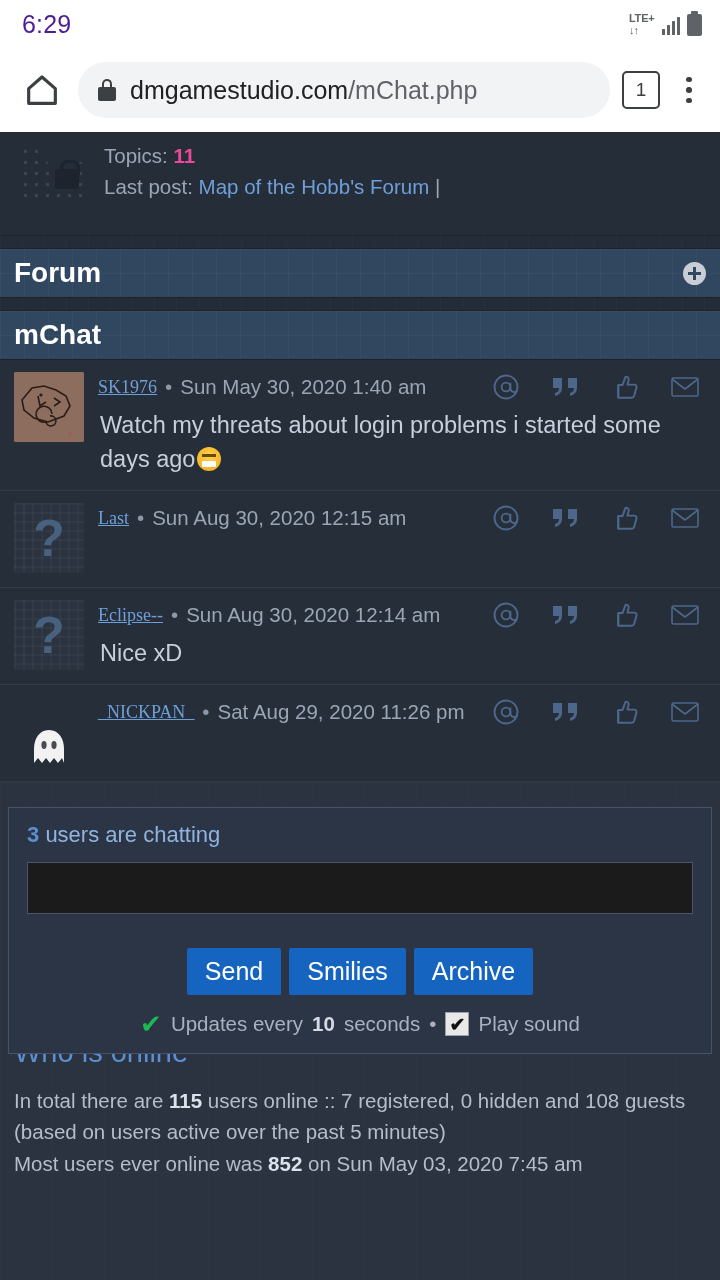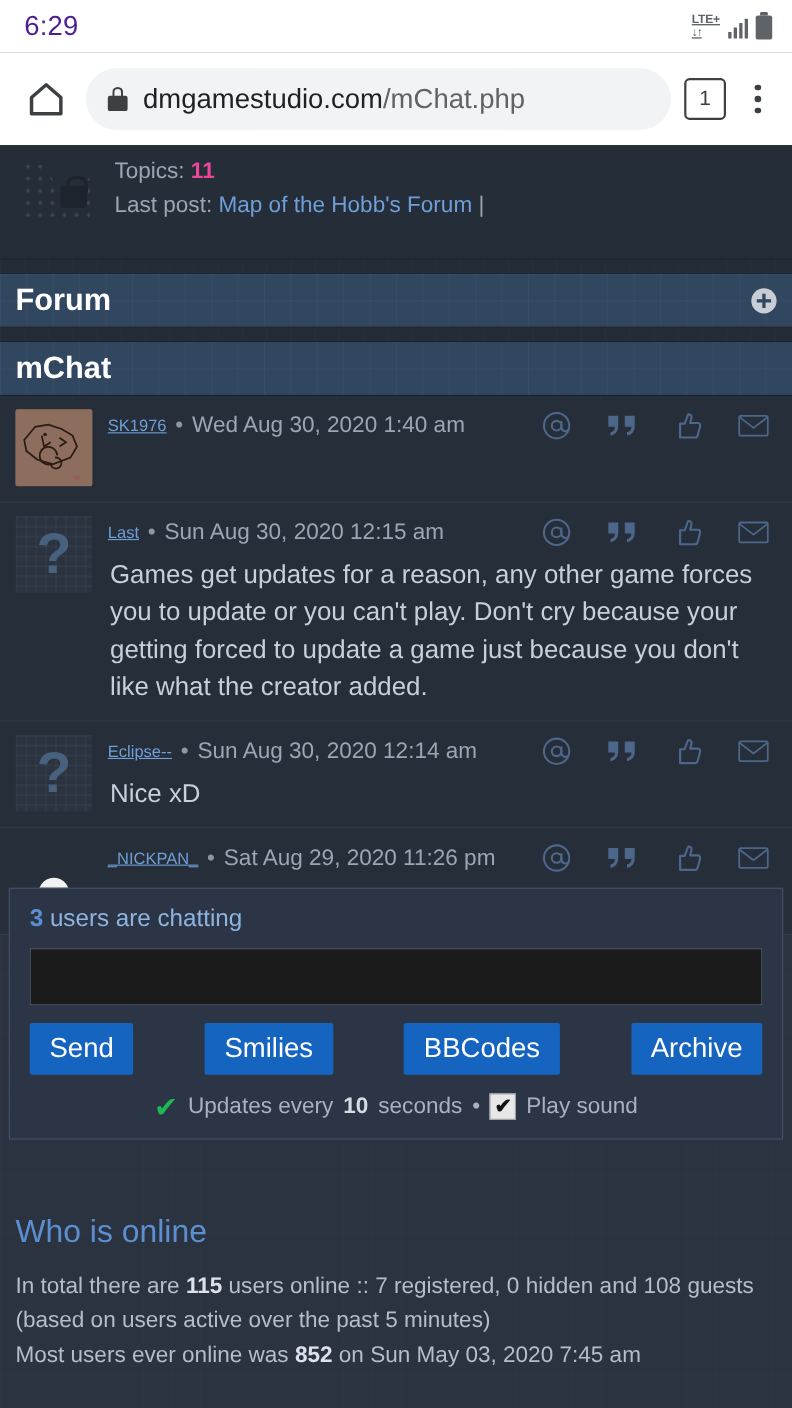--- a/index.html
+++ b/index.html
@@ -12,21 +12,21 @@
 
   
   .statusbar {
     height: 48px; background: #ffffff;
     display: flex; align-items: center;
     padding: 0 18px 0 22px;
     color: #3c4043;
   }
   .status-clock { font-size: 25px; letter-spacing: 0.2px; color: #4c1d95; }
   .status-right { margin-left: auto; display: flex; align-items: flex-start; gap: 7px; }
-  .lte-group { display: flex; flex-direction: column; align-items: flex-start; line-height: 1; margin-top: 1px; text-decoration: underline; }
+  .lte-group { display: flex; flex-direction: column; align-items: flex-start; line-height: 1; margin-top: 1px; }
   .lte-label { font-size: 11px; font-weight: bold; color: #5f6368; letter-spacing: -0.2px; }
   .lte-arrows { font-size: 11px; color: #5f6368; margin-top: 1px; letter-spacing: -1px;}
   .signal { display: flex; align-items: flex-end; gap: 1.5px; height: 20px; margin-top: 3px;}
   .signal i { width: 3.5px; background: #5f6368; display:block; border-radius:0.5px;}
   .signal i:nth-child(1){ height: 6px; }
   .signal i:nth-child(2){ height: 10px; }
   .signal i:nth-child(3){ height: 14px; }
   .signal i:nth-child(4){ height: 18px; }
   .battery { width: 15px; height: 22px; border-radius: 2px; background: #5f6368; position: relative; margin-top: 2px;}
   .battery:before { content:""; position:absolute; top:-3px; left:4px; width:7px; height:3px; background:#5f6368; border-radius:1px 1px 0 0;}
@@ -142,21 +142,21 @@
     background-size: 9px 9px;
     display:flex; align-items:center; justify-content:center;
     color: #47617f; font-size: 52px; font-weight: bold; line-height: 1;
   }
   .av-ghost {
     width: 70px; height: 70px; display:flex; align-items:flex-end; justify-content:center;
     font-size: 46px; line-height: 1; color:#e8e8e8;
   }
   .msg-body { flex: 1; min-width: 0; }
   .msg-head { display: flex; align-items: center; gap: 8px; }
-  .msg-user { color: #6f9fd8; font-size: 15px; }
+  .msg-user { color: #6f9fd8; font-size: 18px; font-family: Liberation Serif, serif; }
   .msg-sep { color: #8d98a7; font-size: 20.5px; }
   .msg-time { color: #9aa6b5; font-size: 20.5px; }
   .msg-actions { margin-left: auto; display:flex; align-items:center; gap: 30px; padding-right: 6px;}
   .act { color: #4d678a; display:flex; align-items:center; justify-content:center; }
   .msg-text { color: #c6cfdb; font-size: 23.5px; line-height: 1.45; margin-top: 6px; padding-left: 2px; }
   .emo { display:inline-block; width:24px; height:24px; border-radius:50%;
          background: radial-gradient(circle at 50% 40%, #ffd34d, #f0a818);
          position: relative; vertical-align: -4px; margin-left: 2px;}
   .emo:before { content:""; position:absolute; top:7px; left:5px; width:14px; height:3px;
          border-top:3px solid #6b4a00; }
@@ -170,21 +170,21 @@
     border: 1px solid #46536a;
     padding: 14px 18px 16px 18px;
   }
   .chatting { font-size: 22px; color: #8fb4e0; margin-bottom: 14px; }
   .chatting b { color: #5b8fd1; font-weight: bold; }
   .chatinput {
     width: 100%; height: 52px; background: #1b1b1b;
     border: 1px solid #4c5666;
     display: block;
   }
-  .btnrow { display: flex; justify-content: space-between; gap: 8px; margin-top: 16px; }
+  .btnrow { display: flex; justify-content: center; gap: 8px; margin-top: 34px; }
   .btn {
     background: #1565c0; color: #fff; border: none;
     font-family: "Liberation Sans", sans-serif;
     font-size: 25px; padding: 9px 18px; border-radius: 2px; cursor: pointer;
   }
   .updrow { display: flex; align-items: center; justify-content: center; gap: 9px; margin-top: 16px; font-size: 20.5px; color: #a7b2c0;}
   .tick { color: #1db954; font-size: 26px; line-height:1; }
   .updrow b { color: #d4dbe4; }
   .cbx {
     width: 24px; height: 24px; background: #e8e8e8; border:1px solid #9aa0a6;
@@ -285,21 +285,21 @@
             <path d="M38 42 a8 8 0 1 0 -6 8 a5 5 0 1 0 4 -6" fill="none" stroke="#2b1c15" stroke-width="1.6"></path>
             <circle cx="27" cy="23" r="1.6" fill="#2b1c15"></circle>
             <text x="54" y="64" font-size="6" fill="#b4423a" font-family="Liberation Sans, sans-serif">©</text>
           </svg>
         </div>
       </div>
       <div class="msg-body">
         <div class="msg-head">
           <a class="msg-user" href="#">SK1976</a>
           <span class="msg-sep">•</span>
-          <span class="msg-time">Wed Aug 30, 2020 1:40 am</span>
+          <span class="msg-time">Sun May 30, 2020 1:40 am</span>
           <span class="msg-actions">
             <span class="act">
               <svg width="30" height="30" viewBox="0 0 24 24" fill="none" stroke="currentColor" stroke-width="1.5">
                   <circle cx="12" cy="12" r="9.2"></circle>
                   <circle cx="12" cy="12" r="3.5"></circle>
                   <path d="M15.5 8.5 L15.5 13.2 a3 3 0 0 0 5.4 1.6"></path>
                 </svg>
             </span>
             <span class="act">
               <svg width="30" height="26" viewBox="0 0 30 26" fill="currentColor">
@@ -314,20 +314,21 @@
                 </svg>
             </span>
             <span class="act">
               <svg width="30" height="26" viewBox="0 0 30 26" fill="none" stroke="currentColor" stroke-width="1.6" stroke-linejoin="round">
                   <rect x="2" y="4" width="26" height="18" rx="1.5"></rect>
                   <path d="M2 5 L15 15 L28 5"></path>
                 </svg>
             </span>
           </span>
         </div>
+        <div class="msg-text"><span>Watch my threats about login problems i started some days ago</span><span class="emo"></span></div>
       </div>
     </div>
 
     <div class="msg">
       <div class="avatar">
         <div class="av-q">?</div>
       </div>
       <div class="msg-body">
         <div class="msg-head">
           <a class="msg-user" href="#">Last</a>
@@ -354,21 +355,20 @@
                 </svg>
             </span>
             <span class="act">
               <svg width="30" height="26" viewBox="0 0 30 26" fill="none" stroke="currentColor" stroke-width="1.6" stroke-linejoin="round">
                   <rect x="2" y="4" width="26" height="18" rx="1.5"></rect>
                   <path d="M2 5 L15 15 L28 5"></path>
                 </svg>
             </span>
           </span>
         </div>
-        <div class="msg-text">Games get updates for a reason, any other game forces you to update or you can't play. Don't cry because your getting forced to update a game just because you don't like what the creator added.</div>
       </div>
     </div>
 
     <div class="msg">
       <div class="avatar">
         <div class="av-q">?</div>
       </div>
       <div class="msg-body">
         <div class="msg-head">
           <a class="msg-user" href="#">Eclipse--</a>
@@ -456,21 +456,20 @@
 
   <div class="composer" style="top: 675px;">
     <div class="chatting">
       <b>3</b>
       <span>users are chatting</span>
     </div>
     <input class="chatinput" type="text" placeholder="" style="">
     <div class="btnrow">
       <button class="btn">Send</button>
       <button class="btn">Smilies</button>
-      <button class="btn">BBCodes</button>
       <button class="btn">Archive</button>
     </div>
     <div class="updrow">
       <span class="tick">✔</span>
       <span>Updates every</span>
       <b>10</b>
       <span>seconds</span>
       <span>•</span>
       <span class="cbx">✔</span>
       <span>Play sound</span>

